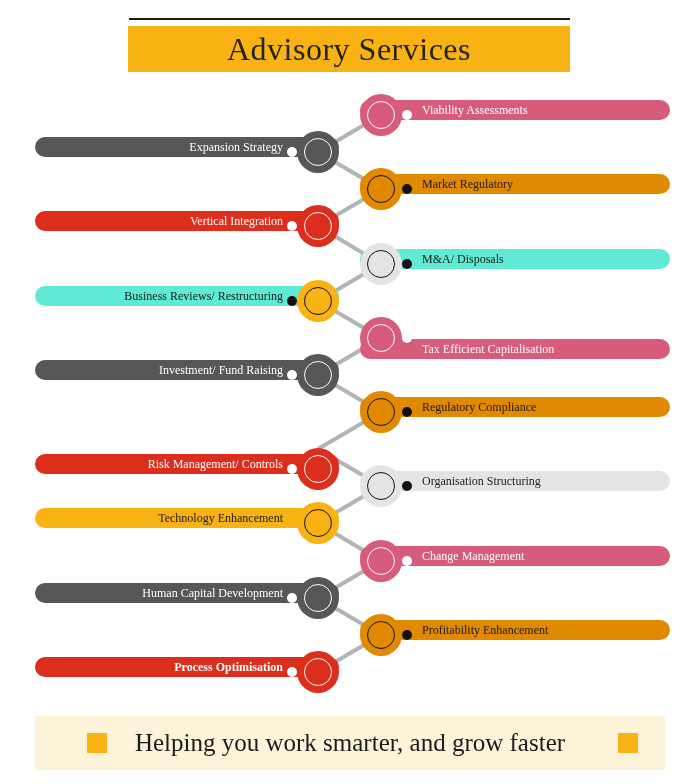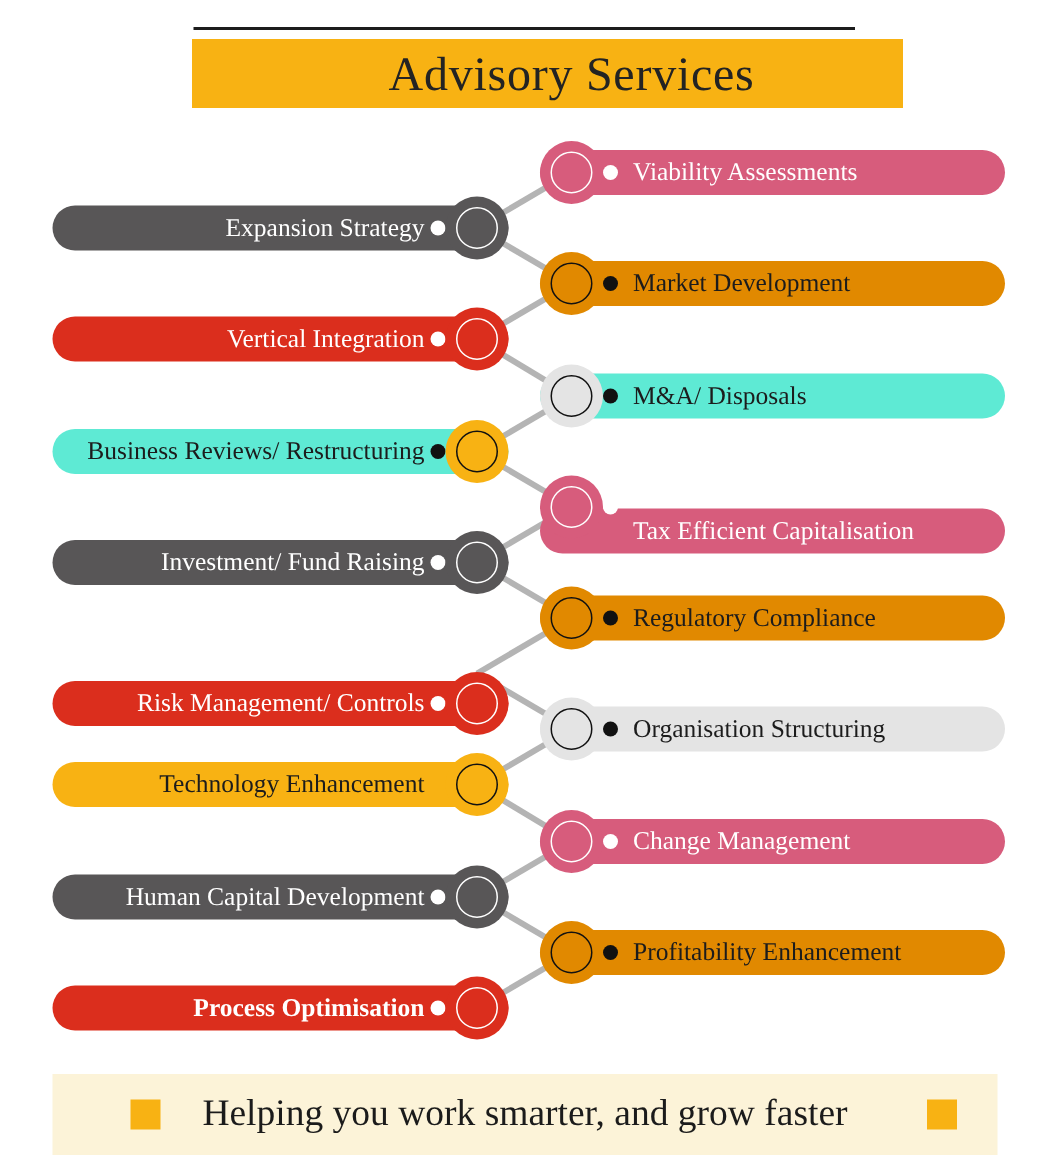--- a/index.html
+++ b/index.html
@@ -4,29 +4,29 @@
 <style>
   html,body { margin:0; padding:0; background:#ffffff; }
   .canvas {
     position:relative; width:700px; height:784px; background:#ffffff;
     font-family:"Liberation Serif", serif; overflow:hidden;
   }
   .title-rule { position:absolute; left:129px; top:18px; width:441px; height:2px; background:#1c1c1c; }
   .title-bar {
     position:absolute; left:128px; top:26px; width:442px; height:46px;
     display:flex; align-items:center; justify-content:center;
-    font-size:32px; color:#232323; letter-spacing:0.5px;padding-left:32px;
+    font-size:32px; color:#232323; letter-spacing:0.5px;
   }
   #connectors { position:absolute; left:0; top:0; z-index:0; }
   #rows { position:absolute; left:0; top:0; width:700px; height:784px; z-index:1; }
   .row { position:absolute; left:0; width:700px; height:42px; }
   .pill {
-    position:absolute; top:6px; height:30px; border-radius:15px;
+    position:absolute; top:6px; height:20px; border-radius:15px;
     display:flex; align-items:center; box-sizing:border-box;
-    font-size:17px; white-space:nowrap; overflow:hidden;
+    font-size:12px; white-space:nowrap; overflow:hidden;
   }
   .pill.left  { left:35px;  width:304px; justify-content:flex-end; padding-right:56px; padding-left:10px; }
   .pill.right { left:360px; width:310px; justify-content:flex-start; padding-left:62px; padding-right:10px; }
   .node {
     position:absolute; top:0; width:42px; height:42px; border-radius:50%;
     display:flex; align-items:center; justify-content:center;
   }
   .ring { width:28px; height:28px; border-radius:50%; border:1.5px solid #fff; box-sizing:border-box; }
   .dot  { position:absolute; top:16px; width:10px; height:10px; border-radius:50%; }
   .footer {
@@ -78,21 +78,21 @@
     <div class="pill left" style="background: rgb(88, 86, 87); color: rgb(255, 255, 255);">
       <span class="label">Expansion Strategy</span>
     </div>
     <span class="dot" style="background: rgb(255, 255, 255); left: 287px;"></span>
     <span class="node" style="background: rgb(88, 86, 87); left: 297px;">
       <span class="ring" style="border-color: rgb(255, 255, 255);"></span>
     </span>
   </div>
       <div class="row" style="top: 168px;">
     <div class="pill right" style="background: rgb(225, 137, 0); color: rgb(28, 28, 28);">
-      <span class="label">Market Development</span>
+      <span class="label">Market Regulatory</span>
     </div>
     <span class="dot" style="background: rgb(17, 17, 17); left: 402px;"></span>
     <span class="node" style="background: rgb(225, 137, 0); left: 360px;">
       <span class="ring" style="border-color: rgb(17, 17, 17);"></span>
     </span>
   </div>
       <div class="row" style="top: 205px;">
     <div class="pill left" style="background: rgb(219, 46, 29); color: rgb(255, 255, 255);">
       <span class="label">Vertical Integration</span>
     </div>

